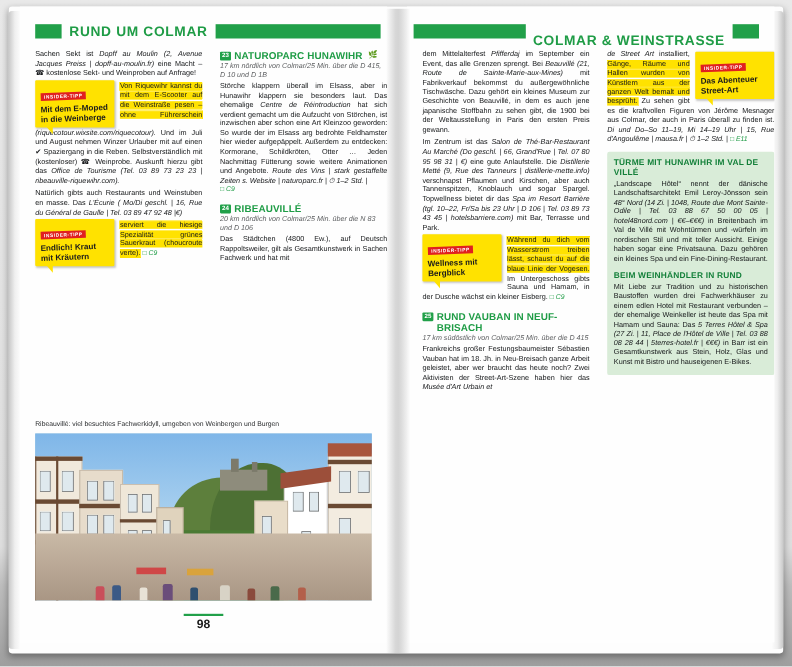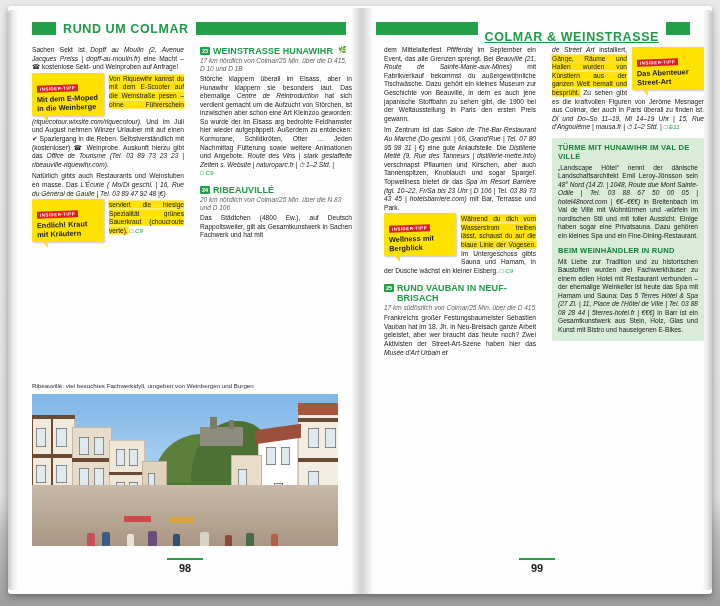--- a/index.html
+++ b/index.html
@@ -151,21 +151,21 @@
           </div>
         </div>
 
         <p style="margin-top:3px;"><span class="hl">serviert die hiesige Spezialität grünes Sauerkraut (choucroute verte).</span> <span class="map-ref">□ C9</span></p>
         <div class="clear"></div>
       </div>
 
       <div class="col col-b body">
         <div class="poi">
           <span class="poi-num">23</span>
-          <span class="poi-name">WEINSTRASSE HUNAWIHR</span>
+          <span class="poi-name">NATUROPARC HUNAWIHR</span>
           <span class="poi-ico">🌿</span>
         </div>
         <div class="poi-sub">17 km nördlich von Colmar/25 Min. über die D 415, D 10 und D 1B</div>
         <p>Störche klappern überall im Elsass, aber in Hunawihr klappern sie besonders laut. Das ehemalige <i>Centre de Réintroduction</i> hat sich verdient gemacht um die Aufzucht von Störchen, ist inzwischen aber schon eine Art Kleinzoo geworden: So wurde der im Elsass arg bedrohte Feldhamster hier wieder aufgepäppelt. Außerdem zu entdecken: Kormorane, Schildkröten, Otter … Jeden Nachmittag Fütterung sowie weitere Animationen und Angebote. <i>Route des Vins | stark gestaffelte Zeiten s. Website | naturoparc.fr | ⏱ 1–2 Std. |</i></p>
         <p style="margin-top:0;"><span class="map-ref">□ C9</span></p>
 
         <div class="poi" style="margin-top:7px;">
           <span class="poi-num">24</span>
           <span class="poi-name">RIBEAUVILLÉ</span>
         </div>
@@ -258,21 +258,21 @@
     <div class="folio">
       <div class="folio-rule"></div>
       <div class="folio-num">98</div>
     </div>
   </div>
 
   <div class="page page-right">
 
     <div class="runhead runhead-right">
       <div class="rh-bar"></div>
-      <div class="rh-title" style="margin:17px 7px 0 7px;text-decoration:underline;">COLMAR &amp; WEINSTRASSE</div>
+      <div class="rh-title" style="margin:17px 7px 0 7px;">COLMAR &amp; WEINSTRASSE</div>
       <div class="rh-sq"></div>
     </div>
 
     <div class="cols">
 
       <div class="col col-a body">
         <p>dem Mittelalterfest <i>Pfifferdaj</i> im September ein Event, das alle Grenzen sprengt. Bei <i>Beauvillé (21, Route de Sainte-Marie-aux-Mines)</i> mit Fabrikverkauf bekommst du außergewöhnliche Tischwäsche. Dazu gehört ein kleines Museum zur Geschichte von Beauvillé, in dem es auch jene japanische Stoffbahn zu sehen gibt, die 1900 bei der Weltausstellung in Paris den ersten Preis gewann.</p>
         <p>Im Zentrum ist das <i>Salon de Thé-Bar-Restaurant Au Marché (Do geschl. | 66, Grand'Rue | Tel. 07 80 95 98 31 | €)</i> eine gute Anlaufstelle. Die <i>Distillerie Metté (9, Rue des Tanneurs | distillerie-mette.info)</i> verschnapst Pflaumen und Kirschen, aber auch Tannenspitzen, Knoblauch und sogar Spargel. Topwellness bietet dir das <i>Spa im Resort Barrière (tgl. 10–22, Fr/Sa bis 23 Uhr | D 106 | Tel. 03 89 73 43 45 | hotelsbarriere.com)</i> mit Bar, Terrasse und Park.</p>
 
         <div class="tipwrap">
@@ -310,20 +310,16 @@
           <div class="ib-body">
             <div class="ib-sub">TÜRME MIT HUNAWIHR IM VAL DE VILLÉ</div>
             <p>„Landscape Hôtel“ nennt der dänische Landschaftsarchitekt Emil Leroy-Jönsson sein <i>48° Nord (14 Zi. | 1048, Route due Mont Sainte-Odile | Tel. 03 88 67 50 00 05 | hotel48nord.com | €€–€€€)</i> in Breitenbach im Val de Villé mit Wohntürmen und -würfeln im nordischen Stil und mit toller Aussicht. Einige haben sogar eine Privatsauna. Dazu gehören ein kleines Spa und ein Fine-Dining-Restaurant.</p>
             <div class="ib-sub">BEIM WEINHÄNDLER IN RUND</div>
             <p>Mit Liebe zur Tradition und zu historischen Baustoffen wurden drei Fachwerkhäuser zu einem edlen Hotel mit Restaurant verbunden – der ehemalige Weinkeller ist heute das Spa mit Hamam und Sauna: Das <i>5 Terres Hôtel &amp; Spa (27 Zi. | 11, Place de l'Hôtel de Ville | Tel. 03 88 08 28 44 | 5terres-hotel.fr | €€€)</i> in Barr ist ein Gesamtkunstwerk aus Stein, Holz, Glas und Kunst mit Bistro und hauseigenen E-Bikes.</p>
           </div>
         </div>
       </div>
     </div>
 
-    <div class="folio">
-      <div class="folio-rule"></div>
-      <div class="folio-num">99</div>
-    </div>
   </div>
 
   <div class="gutter"></div>
 </div>
 
 </body></html>

